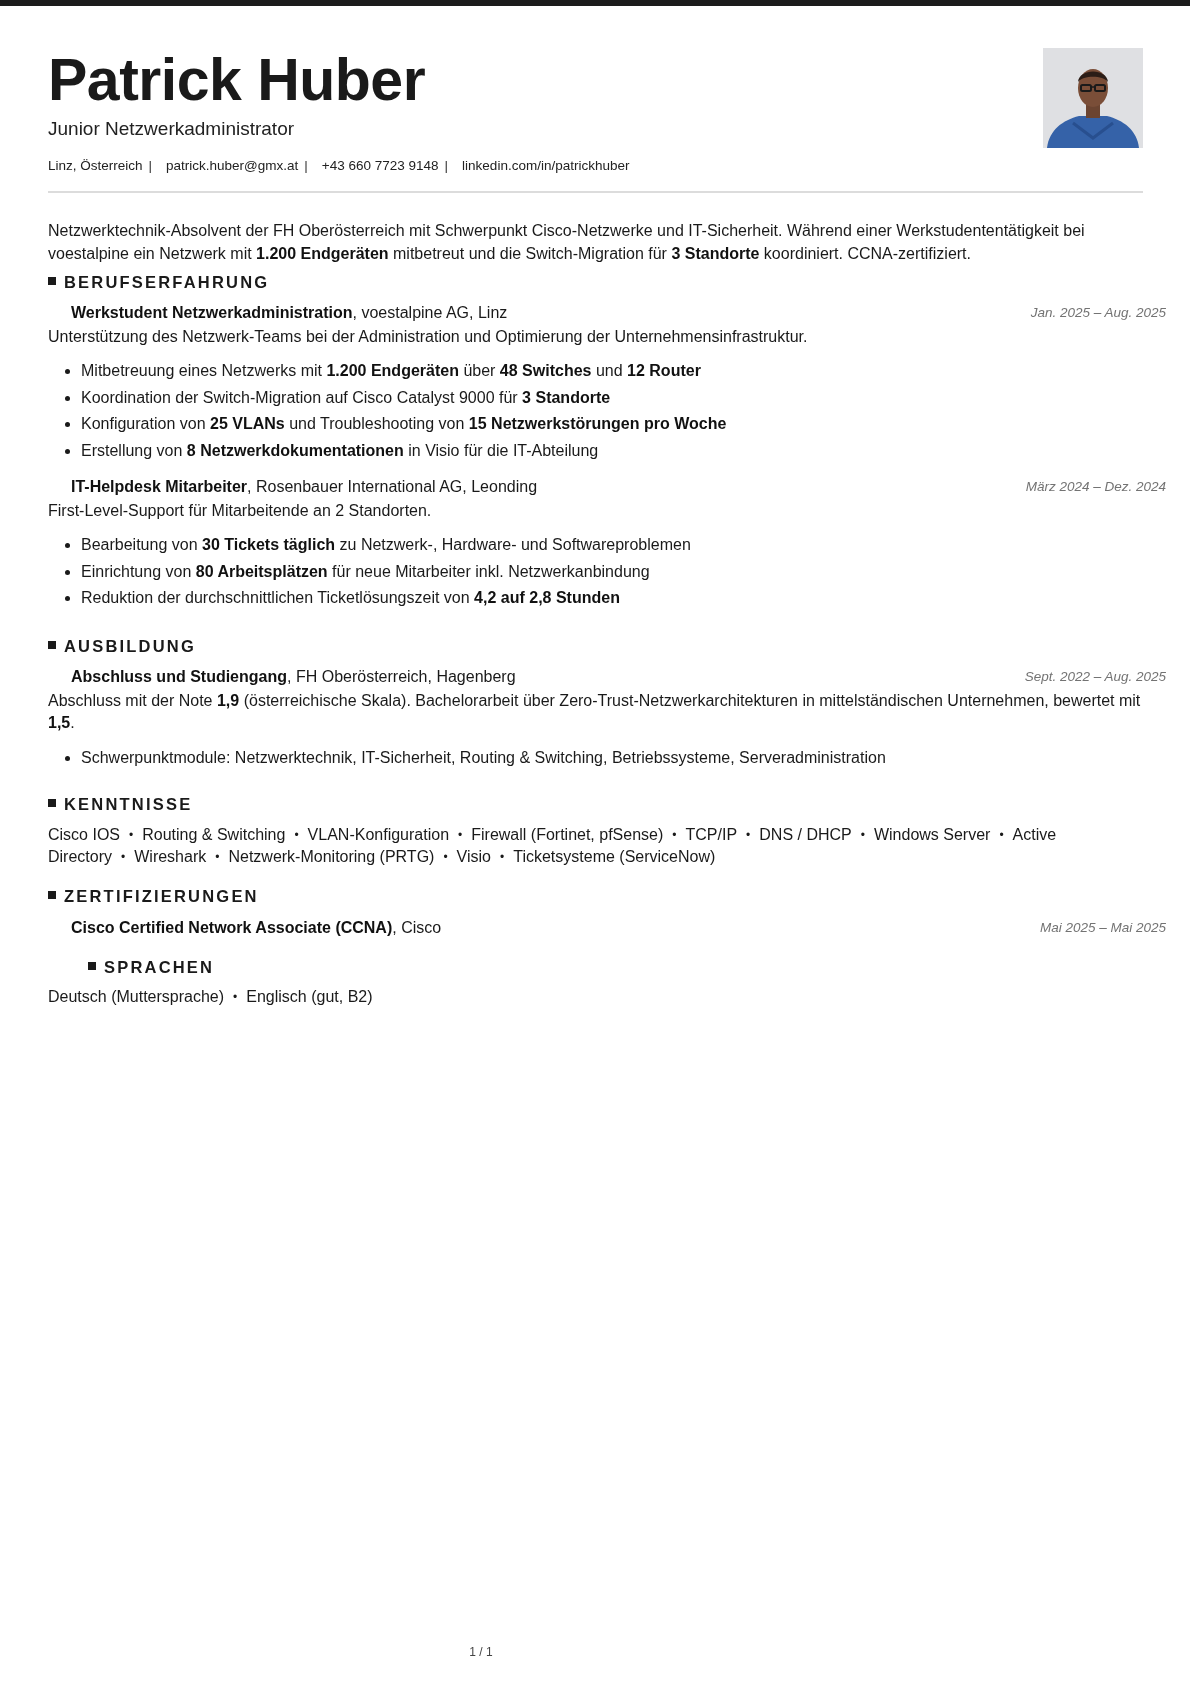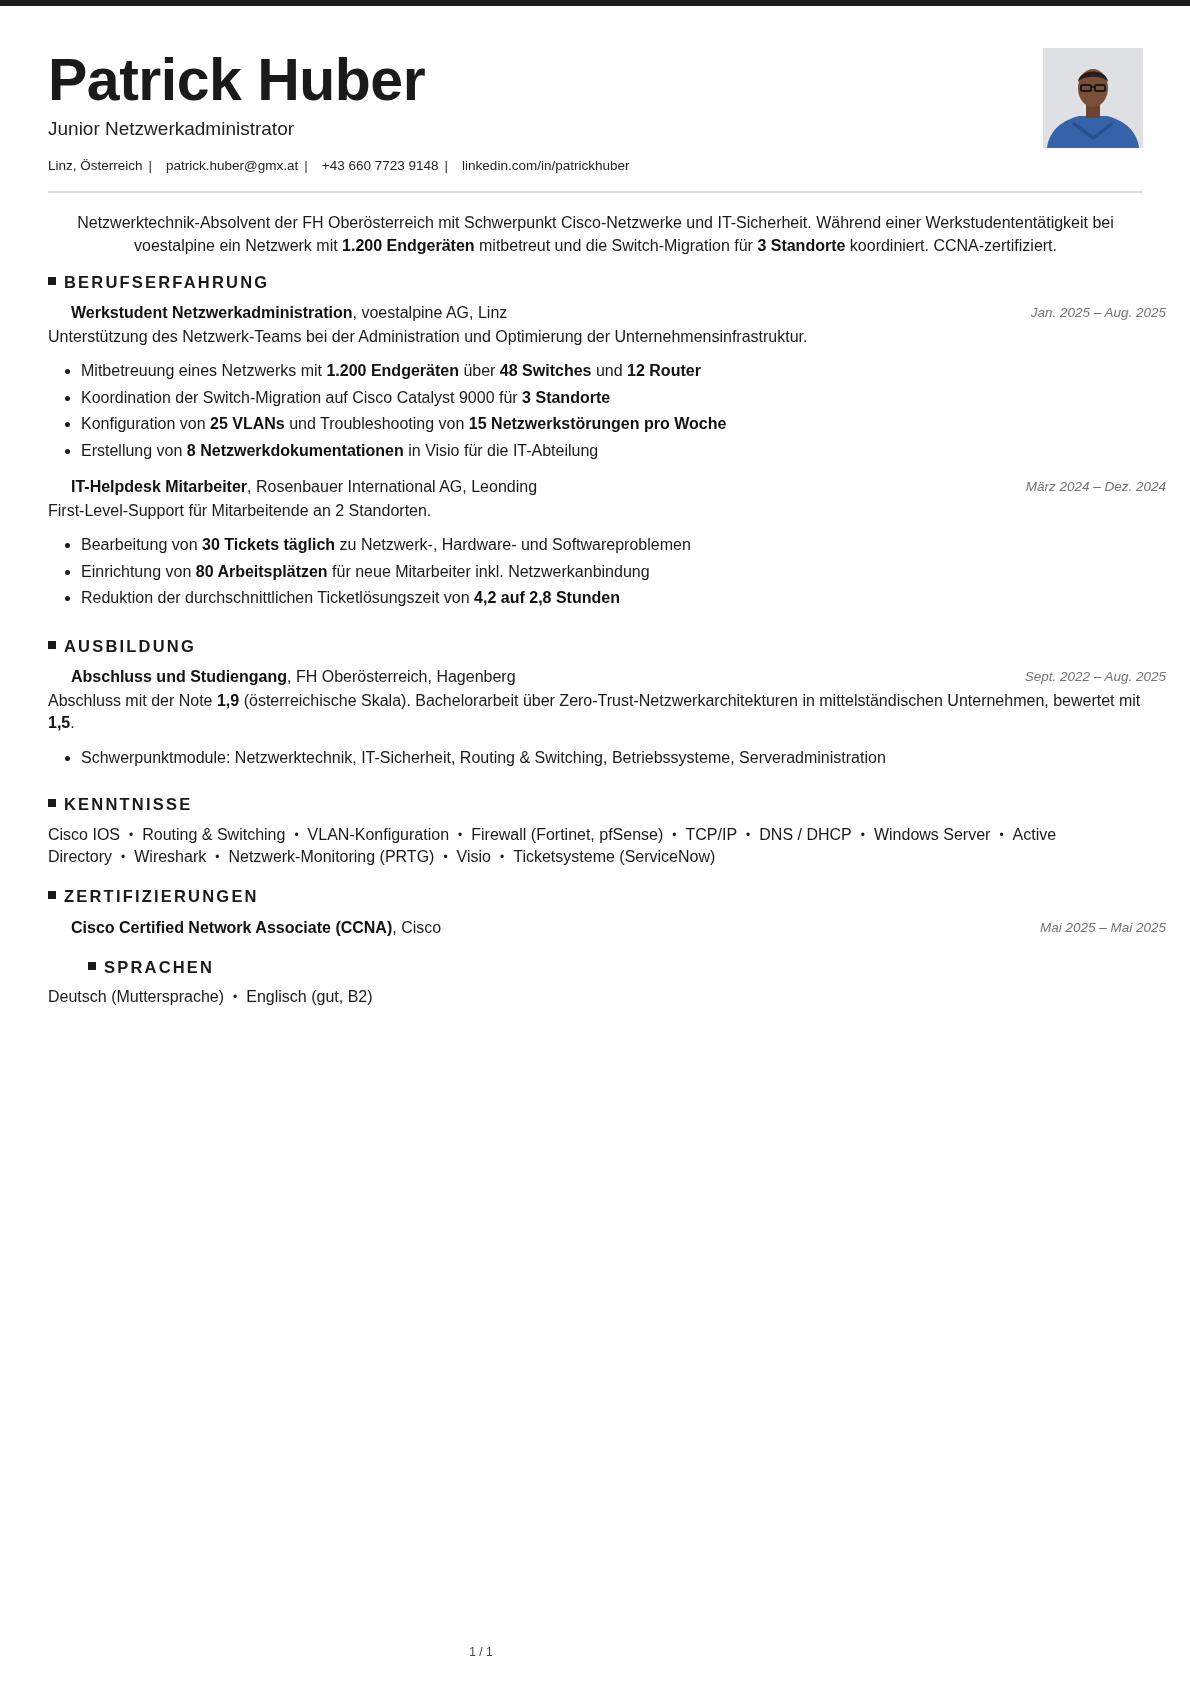--- a/index.html
+++ b/index.html
@@ -11,21 +11,21 @@
     .page { position: absolute; left: 48px; top: 0; width: 1095px; }
     .name { position: absolute; left: 0; top: 44px; font-size: 59px; font-weight: 700; letter-spacing: -0.5px; color: #1a1a1a; line-height: 72px; margin: 0; }
     .role { position: absolute; left: 0; top: 117px; font-size: 19px; color: #222; line-height: 24px; }
     .contact { position: absolute; left: 0; top: 157px; font-size: 13.5px; color: #222; line-height: 18px; white-space: nowrap; }
     .contact span.item { display: inline-block; }
     .contact span.sep { display: inline-block; margin: 0 14px 0 6px; color: #333; }
     .photo { position: absolute; left: 995px; top: 48px; width: 100px; height: 100px; background: #dcdde0; overflow: hidden; }
     .rule { position: absolute; left: 0; top: 191px; width: 1095px; height: 2px; background: #dcdcdc; }
 
     .block { position: absolute; left: 0; width: 1095px; font-size: 16px; line-height: 23px; color: #1a1a1a; }
-    .summary { top: 211px; text-align: center; }
+    .summary { top: 219px; }
     b { font-weight: 700; color: #111; }
 
     .sec { position: absolute; left: 0; font-size: 16.5px; font-weight: 700; letter-spacing: 2.2px; color: #1a1a1a; line-height: 20px; }
     .sec .sq { display: inline-block; width: 8px; height: 8px; background: #1a1a1a; margin-right: 8px; vertical-align: 3px; }
 
     .row { position: absolute; left: 0; width: 1095px; font-size: 16px; line-height: 22px; margin-left: 23px; }
     .row .date { position: absolute; right: 0; top: 0; font-style: italic; font-size: 13.5px; color: #737373; }
     .line { position: absolute; left: 0; font-size: 16px; line-height: 22px; }
     ul.bul { position: absolute; left: 0; margin: 0; padding: 0; list-style: none; }
     ul.bul li { position: relative; padding-left: 33px; font-size: 16px; line-height: 26.5px; }

